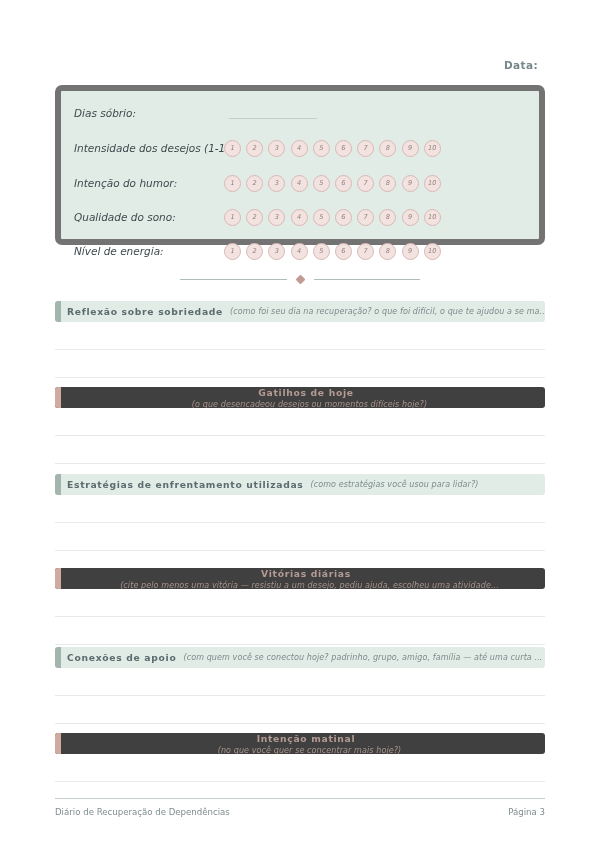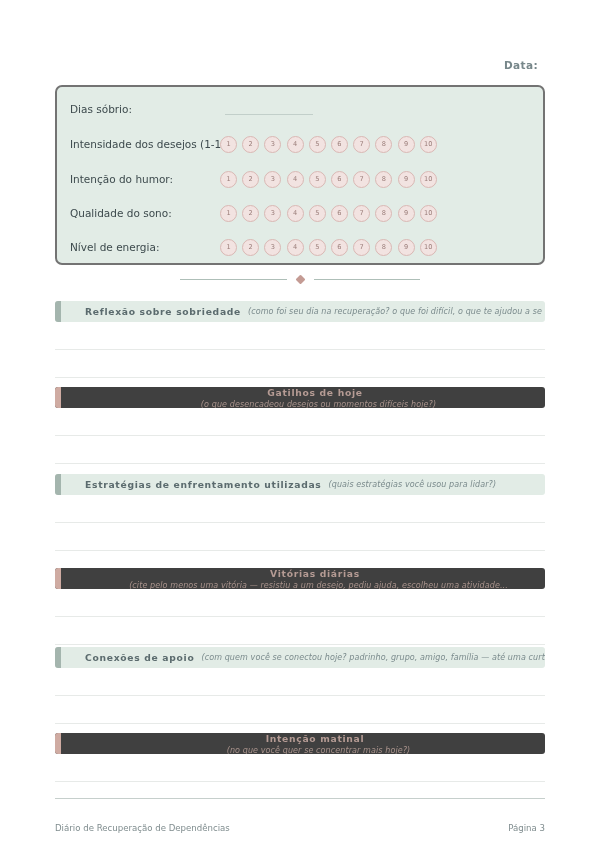--- a/index.html
+++ b/index.html
@@ -48,25 +48,26 @@
     border-bottom: 1px solid #9aa6a8;
     height: 14px;
   }
 
   
   .metrics-box {
     position: absolute;
     left: 55px;
     top: 85px;
     width: 490px;
-    height: 180px;
+    height: 160px;
     box-sizing: border-box;
     background: #e2ece6;
-    border: 2px solid #737373;
+    border: 6px solid #737373;
     border-radius: 7px;
+    font-style: italic;
   }
   .metric-row {
     position: absolute;
     left: 13px;
     right: 10px;
     height: 22px;
     display: flex;
     align-items: center;
   }
   .metric-label {
@@ -139,21 +140,21 @@
     position: absolute;
     left: 55px;
     width: 490px;
   }
   .section-header {
     position: relative;
     height: 21px;
     border-radius: 3px;
     display: flex;
     align-items: center;
-    padding-left: 30px;
+    padding-left: 12px;
     box-sizing: border-box;
     overflow: hidden;
     white-space: nowrap;
   }
   .section-header::before {
     content: "";
     position: absolute;
     left: 0; top: 0;
     width: 6px;
     height: 100%;
@@ -192,21 +193,21 @@
     border-bottom: 1px solid #e7eae8;
   }
 
   
   .footer {
     position: absolute;
     left: 55px;
     top: 798px;
     width: 490px;
     border-top: 1px solid #c6cfcc;
-    padding-top: 23px;
+    padding-top: 7px;
     display: flex;
     justify-content: space-between;
     align-items: baseline;
   }
   .footer-text {
     font-size: 8.6px;
     color: #7f8c8e;
     line-height: 12px;
   }
 </style>
@@ -317,21 +318,21 @@
     </div>
     <div class="write-lines">
       <div class="write-line"></div>
       <div class="write-line"></div>
     </div>
   </div>
 
   <div class="section" style="top:474px;">
     <div class="section-header green">
       <span class="section-title">Estratégias de enfrentamento utilizadas</span>
-      <span class="section-hint">(quais estratégias você usou para lidar?)</span>
+      <span class="section-hint">(como estratégias você usou para lidar?)</span>
     </div>
     <div class="write-lines">
       <div class="write-line"></div>
       <div class="write-line"></div>
     </div>
   </div>
 
   <div class="section" style="top:560px;margin-top:8px;">
     <div class="section-header rose">
       <span class="section-title">Vitórias diárias</span>

